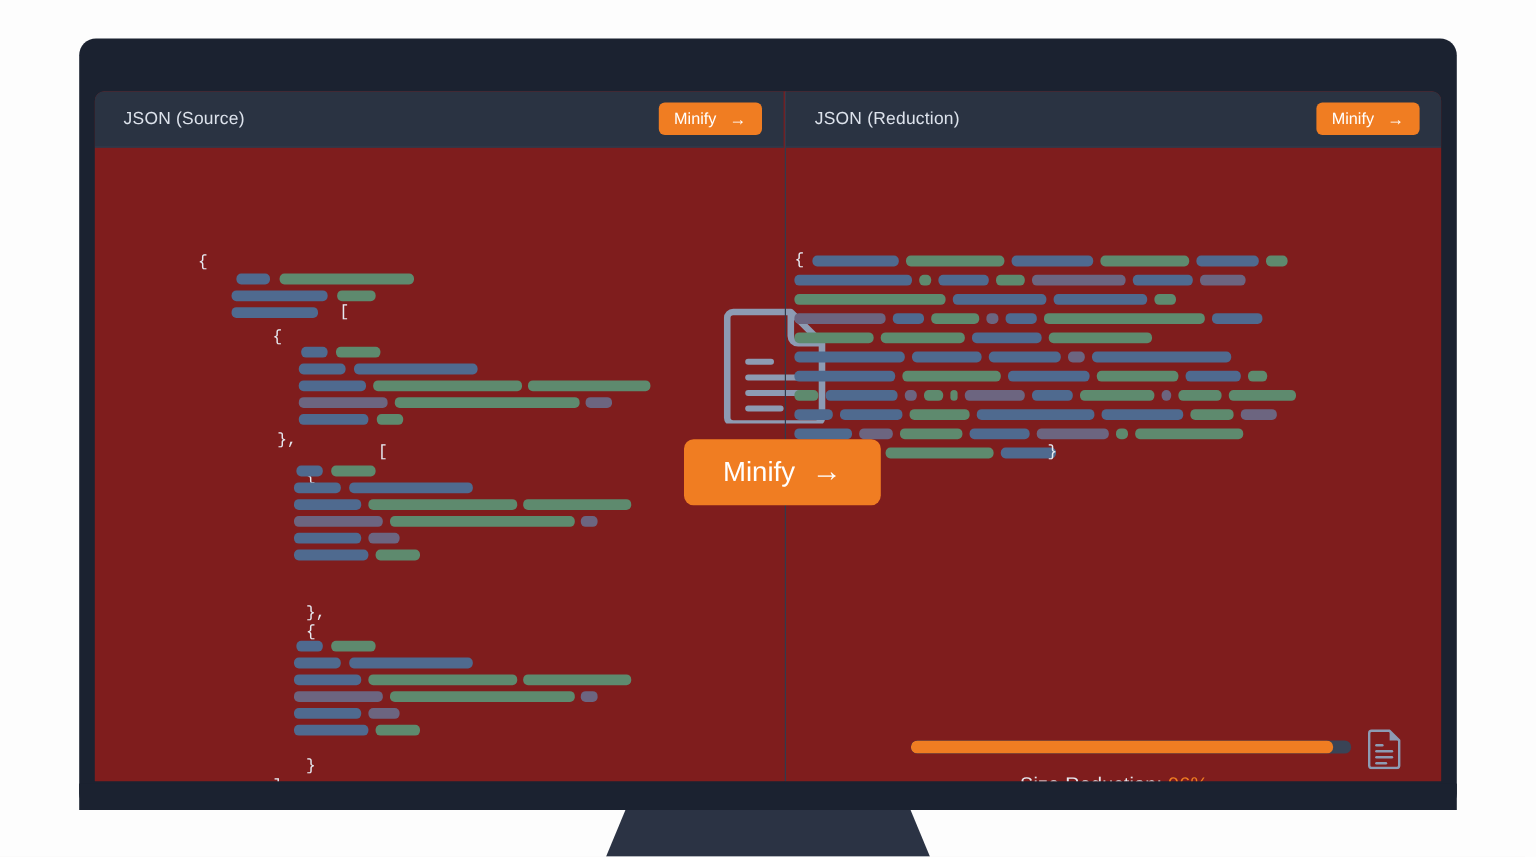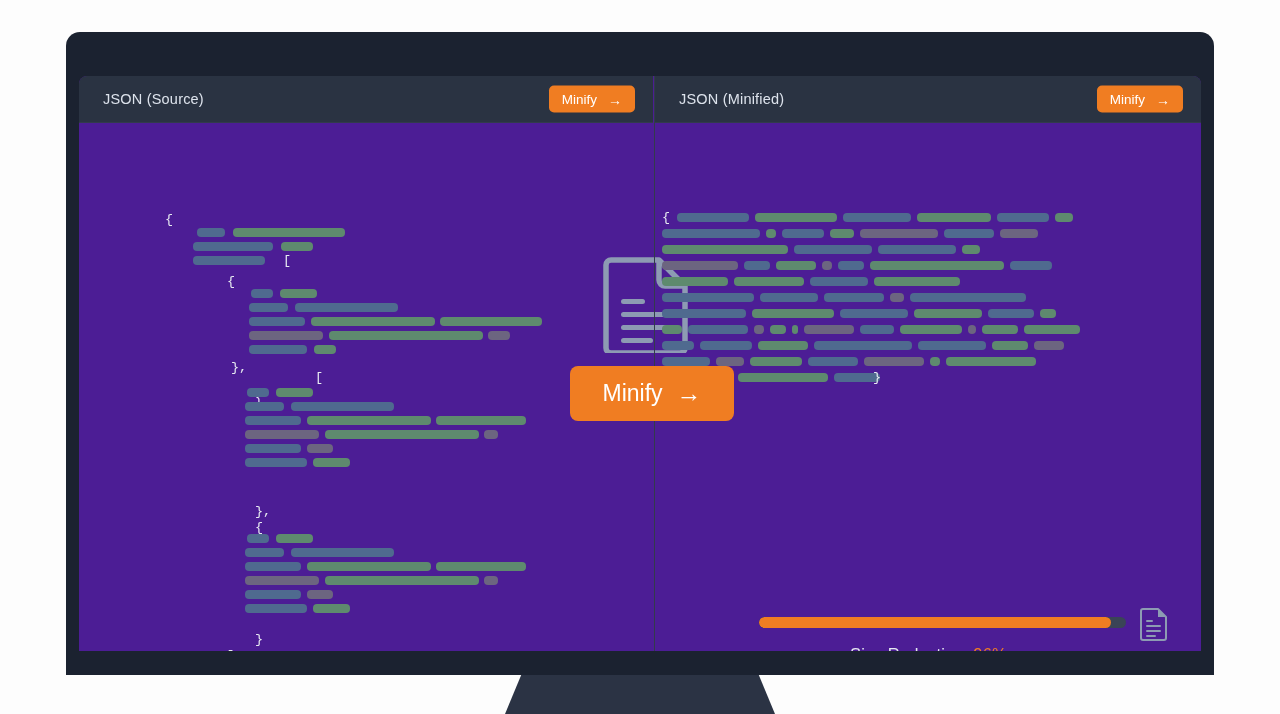--- a/index.html
+++ b/index.html
@@ -23,21 +23,21 @@
   #titlebar { position: absolute; left: 0; top: 0; width: 100%; height: 42px; }
   .dot { position: absolute; top: 51px; width: 11px; height: 11px; border-radius: 50%; }
   #dot-close   { left: 86px;  background: #e8833a; }
   #dot-min     { left: 106px; background: #eda96f; }
   #dot-max     { left: 126px; background: #5f7a6d; }
 
   
   #screen {
     position: absolute; left: 13px; top: 44px;
     width: 1122px; height: 575px;
-    background: #4c1d95;
+    background: #7f1d1d;
     border-radius: 8px 8px 0 0;
     overflow: hidden;
   }
 
   
   #stand-neck {
     position: absolute; left: 66px; top: 653px;
     width: 1148px; height: 22px; background: #1b2230;
   }
   #stand-base {
@@ -276,21 +276,21 @@
               <span style="display: inline-block; width: 6px;"></span>
               <span class="bar c-green" style="width: 37px;"></span>
             </div>
             <div class="brace" style="position: absolute; left: 204px; top: 131px;">[</div>
             <div class="brace" style="position: absolute; left: 236px; top: 248px;">[</div>
           </div>
       </div>
 
       <div class="panel" id="panel-right">
         <div class="panel-header">
-          <div class="panel-title">JSON (Minified)</div>
+          <div class="panel-title">JSON (Reduction)</div>
           <button class="mini-btn">
             <span>Minify</span>
             <span class="arw">→</span>
           </button>
         </div>
         <div class="panel-body" id="right-body">
 
           <div id="progress-zone">
             <div id="progress-row">
               <div id="progress-track">

